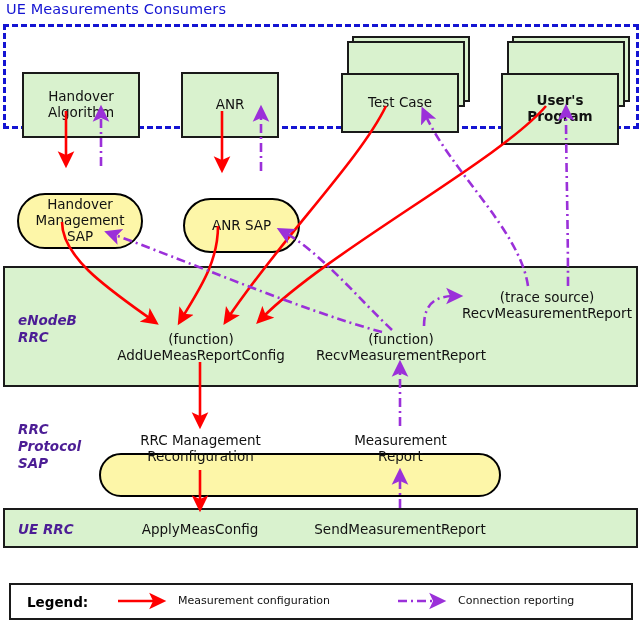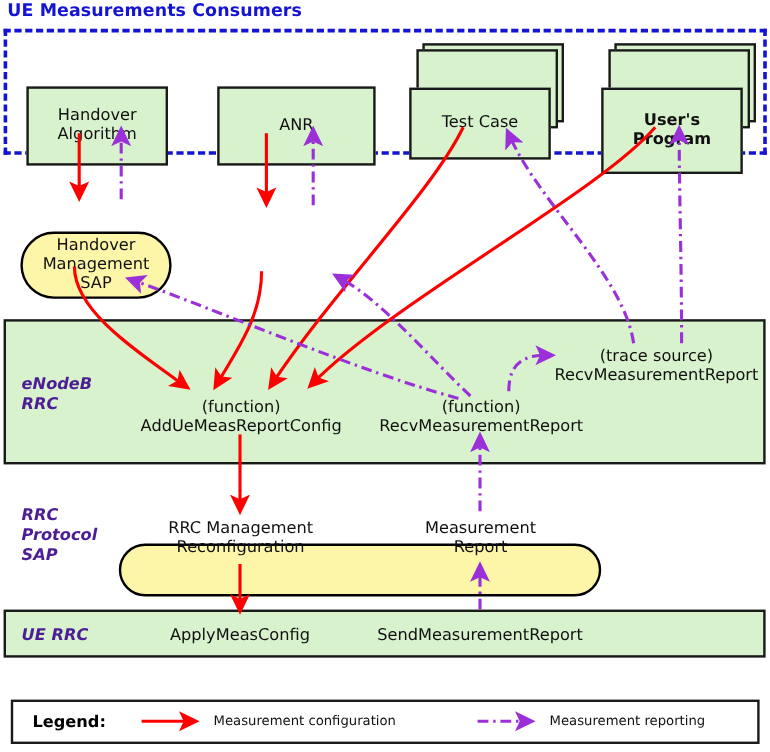--- a/index.html
+++ b/index.html
@@ -71,21 +71,21 @@
     font-style: italic;
   }
   .dashed-region {
     position: absolute;
     box-sizing: border-box;
     border: 3px dashed #1414d2;
     background: transparent;
   }
   .region-title {
     position: absolute;
-    font-weight: bold;
+    font-weight: normal;
     font-size: 14.5px;
     color: #1414d2;
     letter-spacing: 0.1px;
     text-align: center;
   }
   .float-label {
     position: absolute;
     font-size: 13.5px;
     color: #111;
     text-align: center;
@@ -120,21 +120,21 @@
 
   <div class="dashed-region" style="left:3px; top:24px; width:636px; height:105px;"></div>
 
   <div class="node green-box" style="left:22px; top:45px; width:118px; height:66px;">
     <div>
       <div>Handover</div>
       <div>Algorithm</div>
     </div>
   </div>
 
-  <div class="node green-box" style="left:181px; top:45px; width:132px; height:66px;">
+  <div class="node green-box" style="left:181px; top:45px; width:98px; height:66px;">
     <div>
       <div>ANR</div>
     </div>
   </div>
 
   <div class="stack-shadow" style="left:352px; top:36px; width:118px; height:66px;"></div>
   <div class="stack-shadow" style="left:347px; top:41px; width:118px; height:66px;"></div>
   <div class="node green-box" style="left:341px; top:46px; width:118px; height:60px;">
     <div>
       <div>Test Case</div>
@@ -151,20 +151,25 @@
   </div>
 
   <div class="node sap-pill" style="left:17px; top:166px; width:126px; height:56px;">
     <div>
       <div>Handover</div>
       <div>Management</div>
       <div>SAP</div>
     </div>
   </div>
 
+  <div class="node sap-pill" style="left:183px; top:171px; width:117px; height:55px;">
+    <div>
+      <div>ANR SAP</div>
+    </div>
+  </div>
 
   <div class="band" style="left:3px; top:266px; width:635px; height:121px;"></div>
   <div class="band-label" style="left:18px; top:312px;">
     <div>eNodeB</div>
     <div>RRC</div>
   </div>
 
   <div class="float-label" style="left:110px; top:331px; width:182px;">
     <div>(function)</div>
     <div>AddUeMeasReportConfig</div>
@@ -199,21 +204,21 @@
   </div>
 
   <div class="band" style="left:3px; top:508px; width:635px; height:40px;"></div>
   <div class="band-label" style="left:18px; top:521px;">UE RRC</div>
   <div class="float-label" style="left:112px; top:521px; width:176px;">ApplyMeasConfig</div>
   <div class="float-label" style="left:310px; top:521px; width:180px;">SendMeasurementReport</div>
 
   <div class="legend-box" style="left:9px; top:583px; width:624px; height:37px;"></div>
   <div class="legend-title" style="left:27px; top:594px;">Legend:</div>
   <div class="legend-text" style="left:178px; top:594px;">Measurement configuration</div>
-  <div class="legend-text" style="left:458px; top:594px;">Measurement reporting</div>
+  <div class="legend-text" style="left:458px; top:594px;">Connection reporting</div>
 
   <svg class="layer-svg" viewBox="0 0 642 627">
     <defs>
       <marker id="redhead" markerWidth="7" markerHeight="7" refX="3.4" refY="3.5" orient="auto" markerUnits="strokeWidth">
         <path d="M0,0.3 L6.6,3.5 L0,6.7 L1.5,3.5 Z" fill="#ff0000"></path>
       </marker>
       <marker id="purplehead" markerWidth="7" markerHeight="7" refX="3.4" refY="3.5" orient="auto" markerUnits="strokeWidth">
         <path d="M0,0.3 L6.6,3.5 L0,6.7 L1.5,3.5 Z" fill="#9b30d9"></path>
       </marker>
     </defs>

